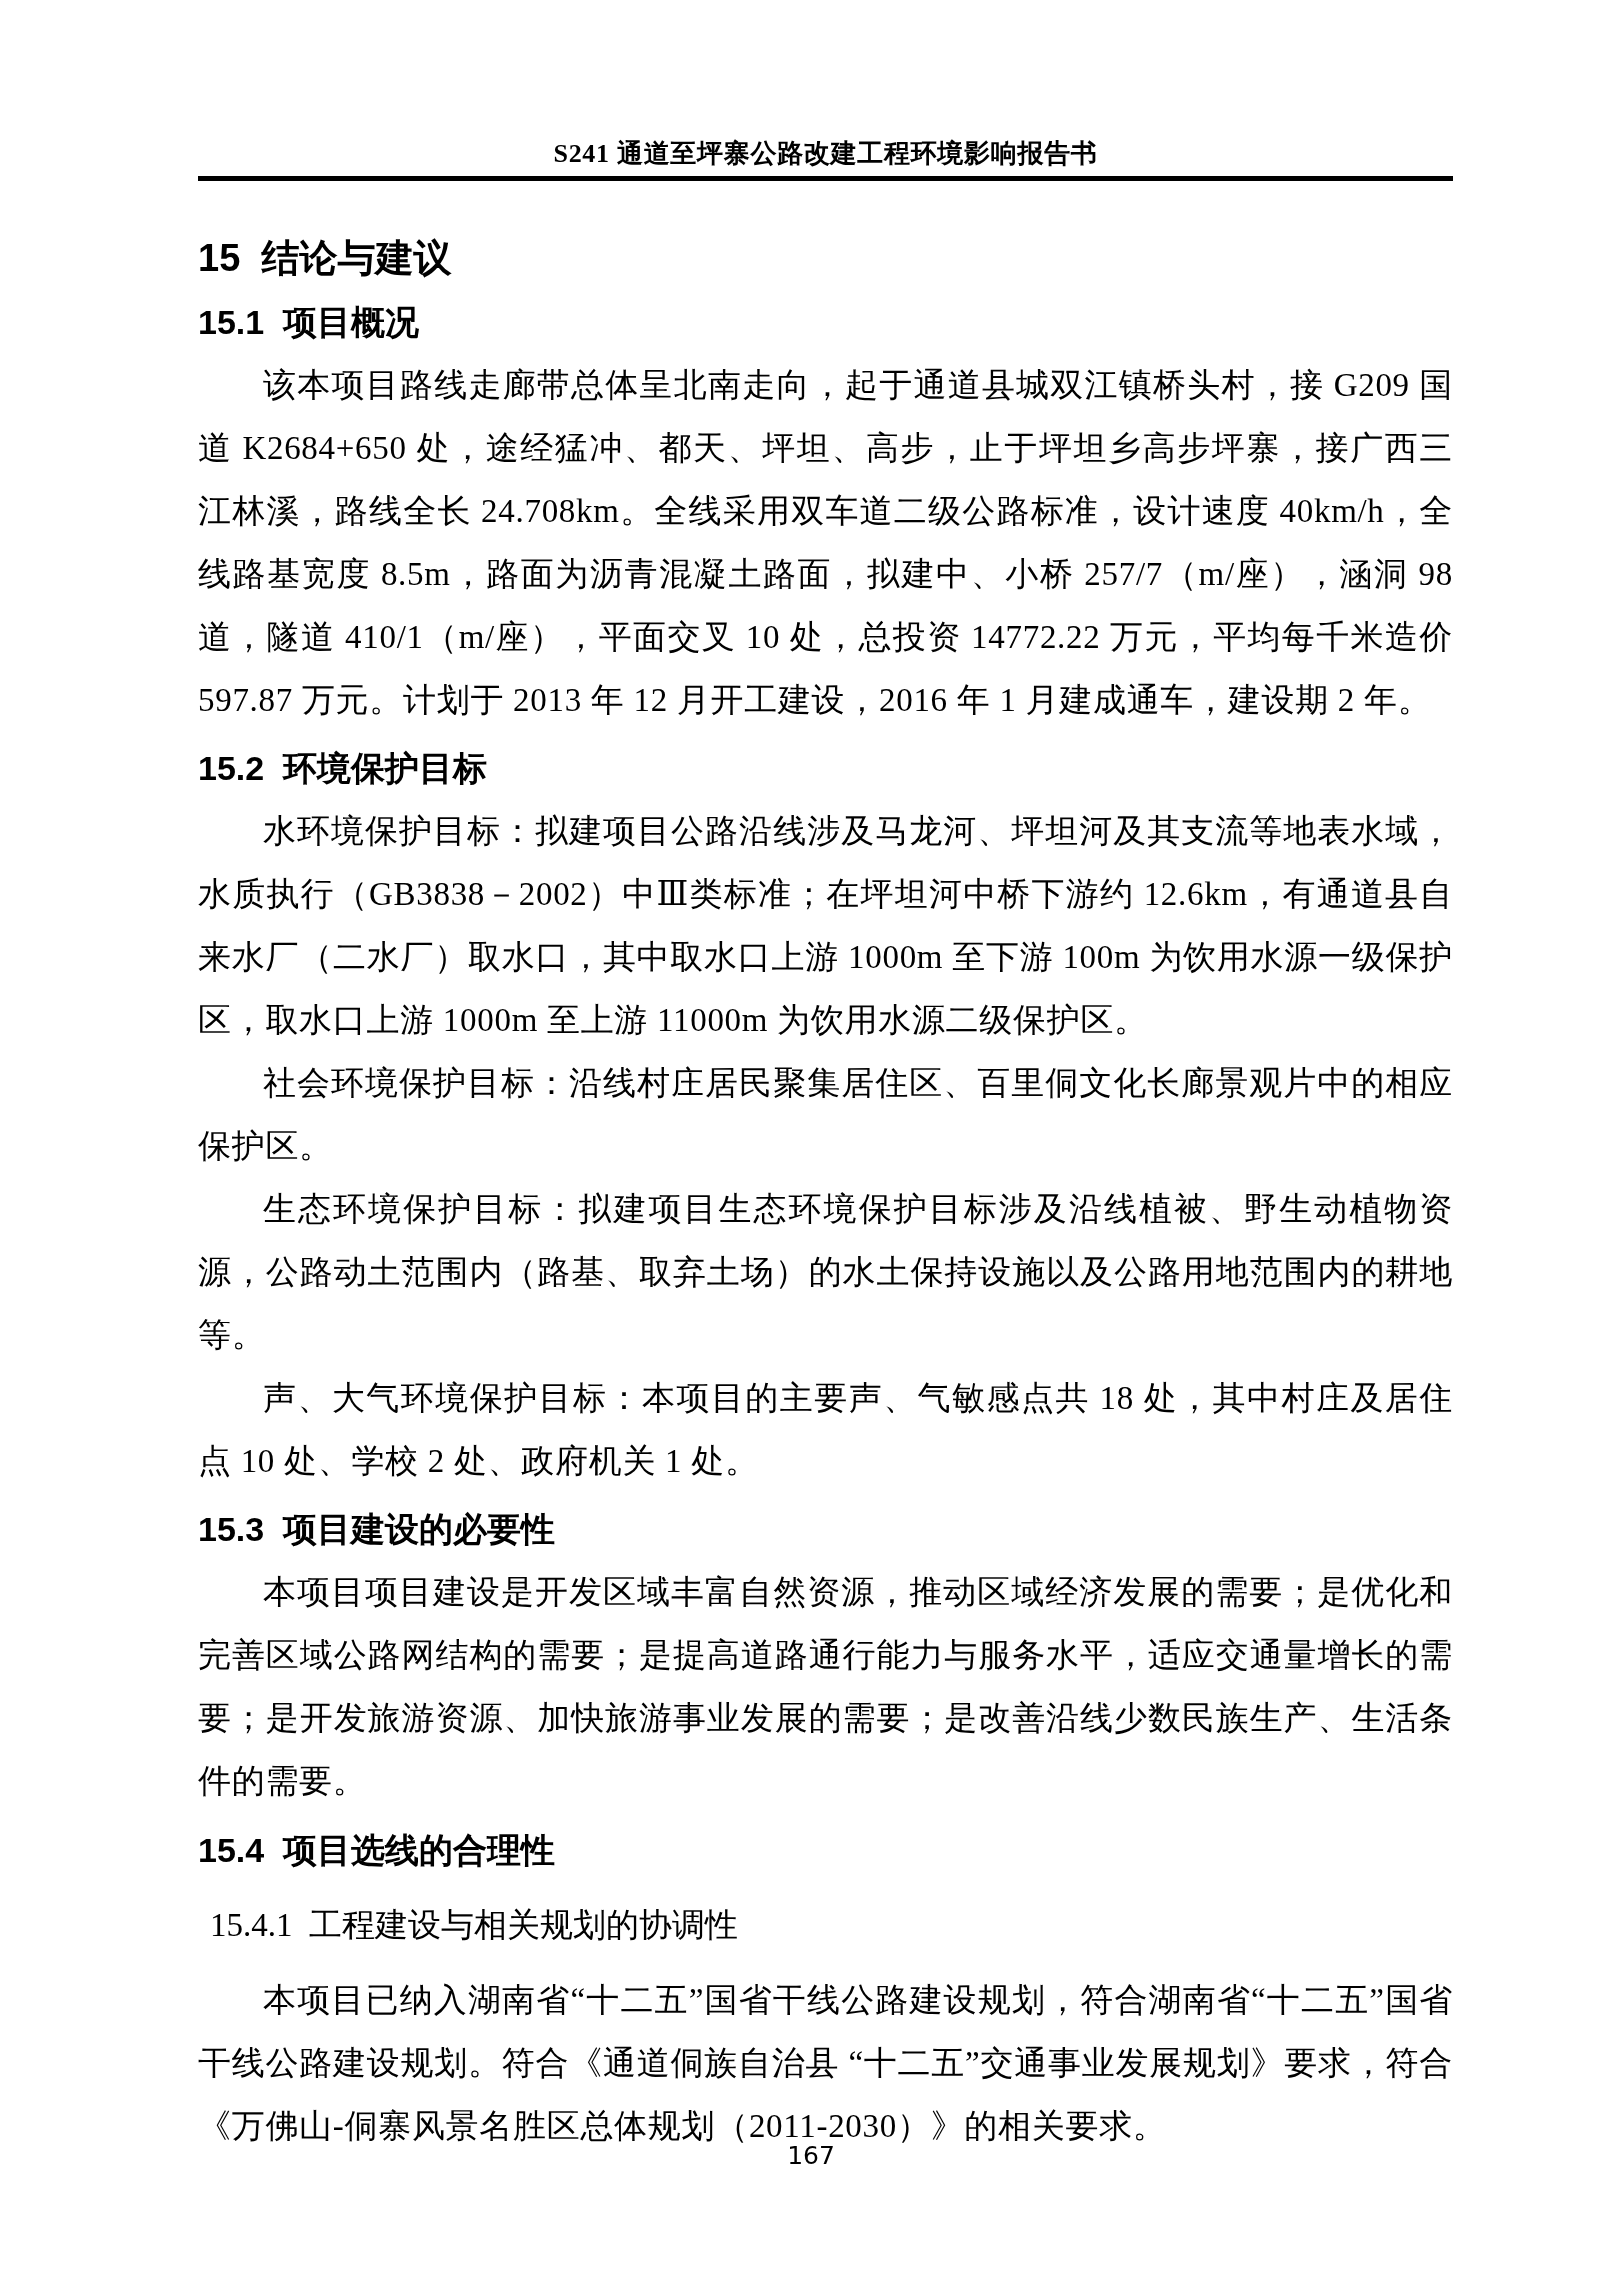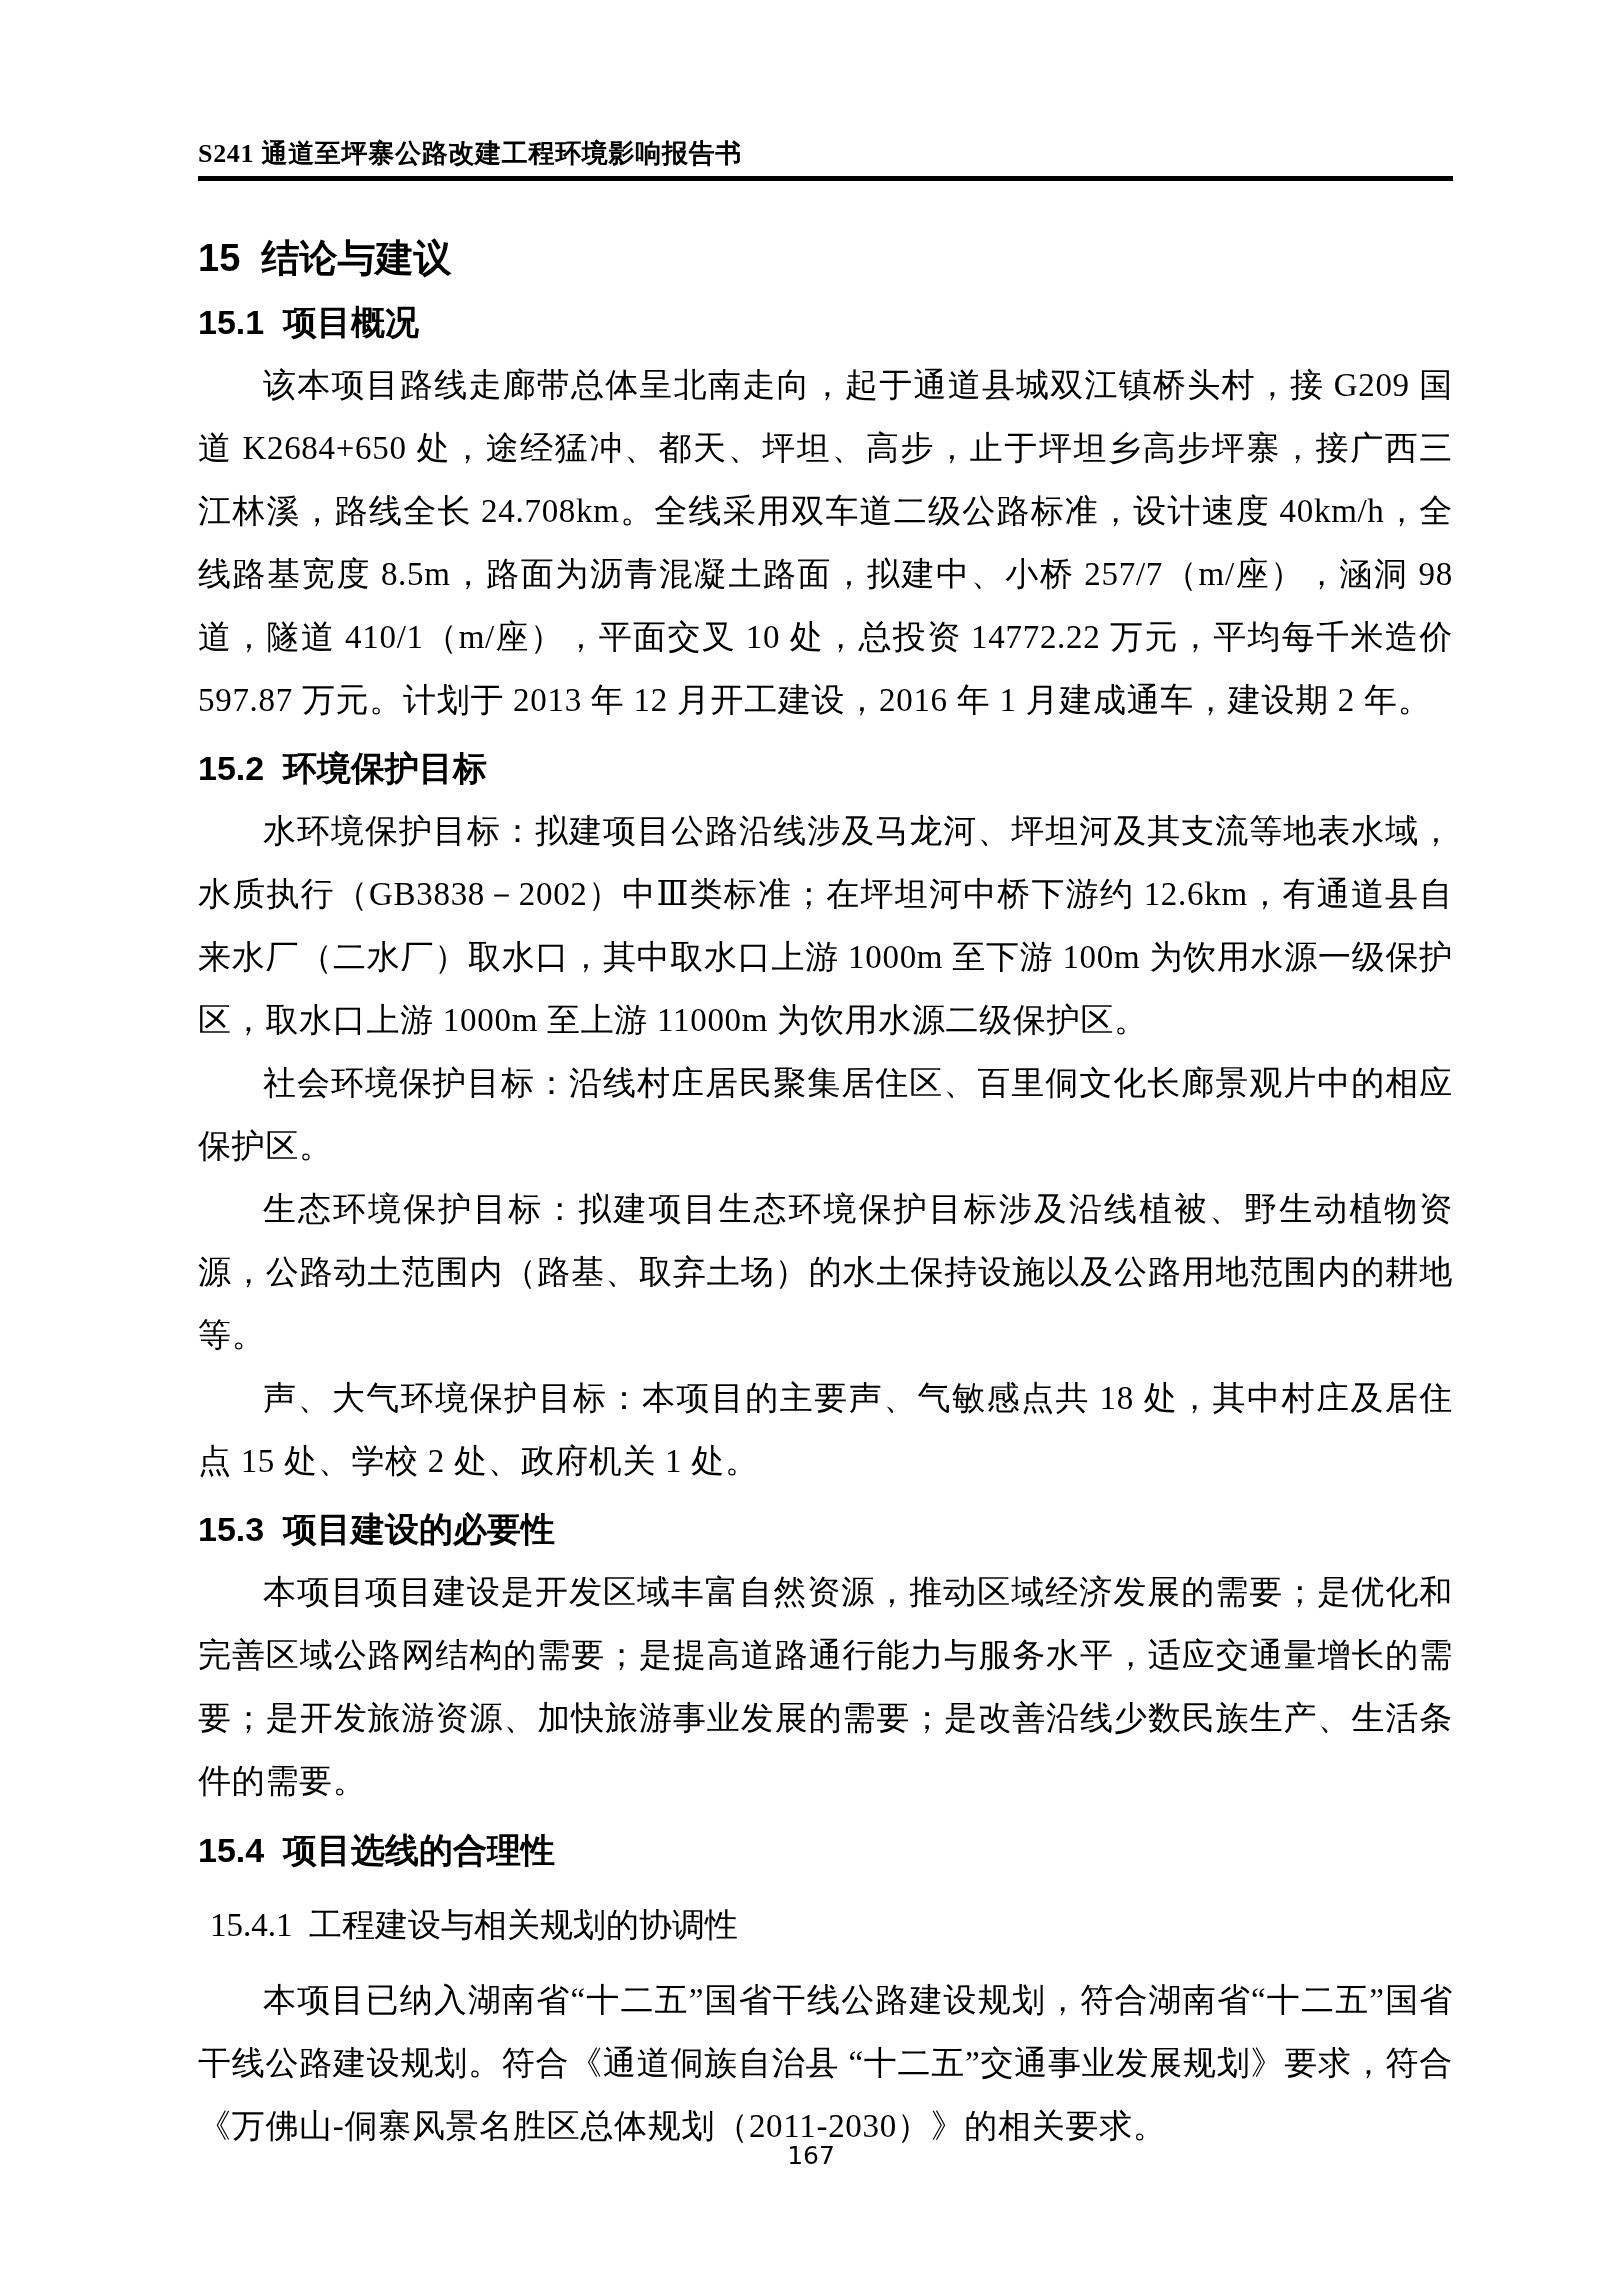--- a/index.html
+++ b/index.html
@@ -11,21 +11,21 @@
     font-family:"Liberation Serif","DejaVu Serif",serif;
     color:#000;
   }
   
   .header{
     position:absolute;left:198px;right:169px;top:0;
   }
   .header-title{
     padding-top:139px;
     padding-bottom:6.5px;
-    text-align:left;
+    text-align:center;
     font-size:26px;
     line-height:30px;
     font-weight:700;
     letter-spacing:0.7px;
     border-bottom:5.9px solid #000;
   }
   
   .main{
     position:absolute;left:198px;right:169px;top:184px;
   }
@@ -82,21 +82,21 @@
     <p class="body-p">该本项目路线走廊带总体呈北南走向，起于通道县城双江镇桥头村，接 G209 国道 K2684+650 处，途经猛冲、都天、坪坦、高步，止于坪坦乡高步坪寨，接广西三江林溪，路线全长 24.708km。全线采用双车道二级公路标准，设计速度 40km/h，全线路基宽度 8.5m，路面为沥青混凝土路面，拟建中、小桥 257/7（m/座），涵洞 98 道，隧道 410/1（m/座），平面交叉 10 处，总投资 14772.22 万元，平均每千米造价 597.87 万元。计划于 2013 年 12 月开工建设，2016 年 1 月建成通车，建设期 2 年。</p>
 
     <h2 class="h2 spaced">15.2  环境保护目标</h2>
 
     <p class="body-p">水环境保护目标：拟建项目公路沿线涉及马龙河、坪坦河及其支流等地表水域，水质执行（GB3838－2002）中Ⅲ类标准；在坪坦河中桥下游约 12.6km，有通道县自来水厂（二水厂）取水口，其中取水口上游 1000m 至下游 100m 为饮用水源一级保护区，取水口上游 1000m 至上游 11000m 为饮用水源二级保护区。</p>
 
     <p class="body-p">社会环境保护目标：沿线村庄居民聚集居住区、百里侗文化长廊景观片中的相应保护区。</p>
 
     <p class="body-p">生态环境保护目标：拟建项目生态环境保护目标涉及沿线植被、野生动植物资源，公路动土范围内（路基、取弃土场）的水土保持设施以及公路用地范围内的耕地等。</p>
 
-    <p class="body-p">声、大气环境保护目标：本项目的主要声、气敏感点共 18 处，其中村庄及居住点 15 处、学校 2 处、政府机关 1 处。</p>
+    <p class="body-p">声、大气环境保护目标：本项目的主要声、气敏感点共 18 处，其中村庄及居住点 10 处、学校 2 处、政府机关 1 处。</p>
 
     <h2 class="h2 spaced">15.3  项目建设的必要性</h2>
 
     <p class="body-p">本项目项目建设是开发区域丰富自然资源，推动区域经济发展的需要；是优化和完善区域公路网结构的需要；是提高道路通行能力与服务水平，适应交通量增长的需要；是开发旅游资源、加快旅游事业发展的需要；是改善沿线少数民族生产、生活条件的需要。</p>
 
     <h2 class="h2 spaced">15.4  项目选线的合理性</h2>
 
     <h3 class="h3">15.4.1  工程建设与相关规划的协调性</h3>
 
     <p class="body-p">本项目已纳入湖南省“十二五”国省干线公路建设规划，符合湖南省“十二五”国省干线公路建设规划。符合《通道侗族自治县 “十二五”交通事业发展规划》要求，符合《万佛山-侗寨风景名胜区总体规划（2011-2030）》的相关要求。</p>

